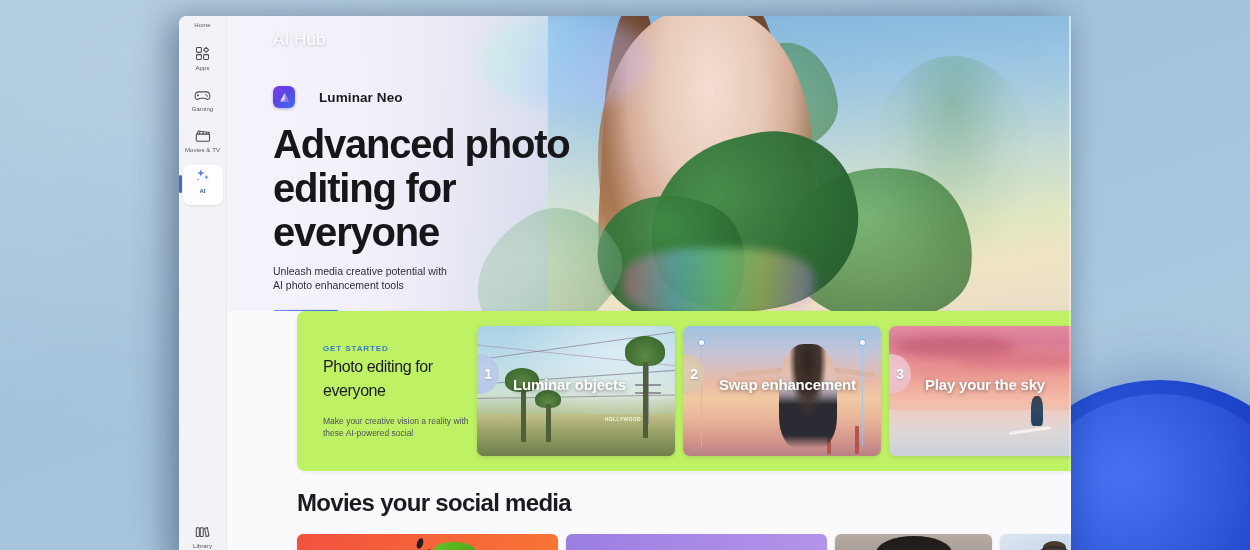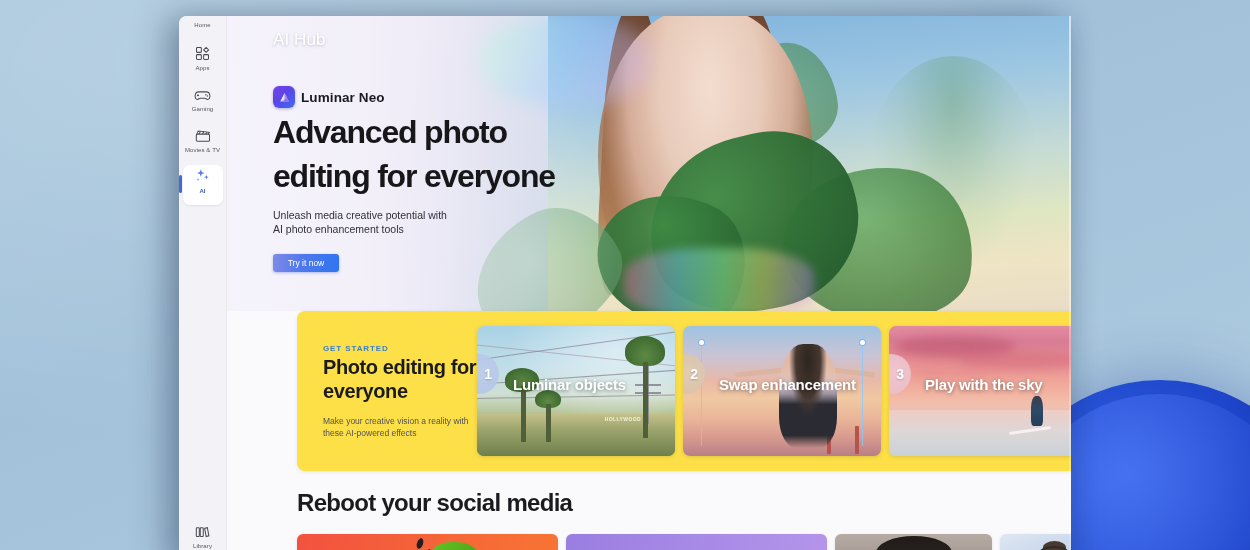--- a/index.html
+++ b/index.html
@@ -142,55 +142,55 @@
   .hero-vignette {
     position:absolute; inset:0;
     background: linear-gradient(90deg, rgba(247,245,252,.92) 0%, rgba(247,245,252,.78) 16%, rgba(247,245,252,.30) 32%, rgba(247,245,252,0) 46%);
   }
 
   .hero-content { position: absolute; left: 46px; top: 14px; z-index: 6; }
   .hub-title {
     font-size: 17px; font-weight: 400; color: #ffffff; letter-spacing: .1px;
     text-shadow: 0 1px 3px rgba(90,90,120,.35);
   }
-  .brand-row { display: flex; align-items: center; gap: 6px; margin-top: 36px; }
+  .brand-row { display: flex; align-items: center; gap: 24px; margin-top: 36px; }
   .brand-logo {
     width: 22px; height: 22px; border-radius: 6px;
     background: linear-gradient(140deg, #7b3fe4 0%, #5a45e8 45%, #3d6ef0 100%);
     display: flex; align-items: center; justify-content: center;
     box-shadow: 0 1px 3px rgba(60,40,140,.35);
   }
   .brand-name { font-size: 13.5px; font-weight: 600; color: #1b1b1f; letter-spacing: .1px; }
 
   .hero-h1 {
-    margin-top: 2px; font-size: 32px; line-height: 44px; font-weight: 700;
+    margin-top: 14px; font-size: 40px; line-height: 44px; font-weight: 700;
     color: #17171a; letter-spacing: -1.2px; max-width: 330px;
   }
   .hero-sub {
     margin-top: 10px; font-size: 10.5px; line-height: 14px; color: #2f2f36;
     max-width: 175px; font-weight: 400;
   }
   .try-btn {
     margin-top: 18px; width: 66px; height: 18px;
     background: linear-gradient(95deg, #7e8ae8 0%, #4f78ec 45%, #2f74f0 100%);
     color: #ffffff; font-size: 8.5px; border: none; border-radius: 3px;
     display: flex; align-items: center; justify-content: center; cursor: pointer;
     box-shadow: 0 1px 3px rgba(50,80,200,.35);
   }
 
   
   .gs-card {
     position: absolute; left: 70px; top: 295px; width: 792px; height: 160px;
-    background: #fde047; border-radius: 8px;
+    background: #bef264; border-radius: 8px;
     box-shadow: 0 1px 4px rgba(30,35,60,.08);
     display: flex; align-items: center; overflow: visible;
   }
   .gs-left { width: 180px; flex: 0 0 180px; padding-left: 26px; }
   .gs-eyebrow { font-size: 8px; font-weight: 700; letter-spacing: .9px; color: #3d7fc1; }
-  .gs-h2 { margin-top: 2px; font-size: 20px; line-height: 24px; font-weight: 700; color: #1b1b1f; letter-spacing: -.4px; }
+  .gs-h2 { margin-top: 2px; font-size: 16px; line-height: 24px; font-weight: 400; color: #1b1b1f; letter-spacing: -.4px; }
   .gs-p { margin-top: 12px; font-size: 8.5px; line-height: 12px; color: #51515a; max-width: 160px; }
 
   .gs-steps { flex: 1 1 auto; display: flex; gap: 8px; padding-right: 0px; position: relative; }
   .step {
     position: relative; width: 198px; height: 130px; border-radius: 7px; overflow: hidden;
     box-shadow: 0 1px 4px rgba(30,35,60,.16); cursor: pointer;
   }
   .step-label {
     position: absolute; left: 36px; top: 50px; z-index: 4;
     color: #ffffff; font-size: 15px; font-weight: 700; line-height: 17px;
@@ -396,21 +396,21 @@
 
         <button class="try-btn">Try it now</button>
 
       </div>
     </section>
 
     <section class="gs-card">
       <div class="gs-left">
         <div class="gs-eyebrow">GET STARTED</div>
         <h2 class="gs-h2">Photo editing for everyone</h2>
-        <p class="gs-p">Make your creative vision a reality with these AI-powered effects</p>
+        <p class="gs-p">Make your creative vision a reality with these AI-powered social</p>
       </div>
 
       <div class="gs-steps">
 
         <div class="step img1">
           <div class="sunhaze"></div>
           <div class="hills"></div>
           <div class="wire" style="left:-4px; top:34px; width:230px; transform:rotate(-8deg);"></div>
           <div class="wire" style="left:-4px; top:58px; width:230px; transform:rotate(-4deg);"></div>
           <div class="wire" style="left:-4px; top:72px; width:230px; transform:rotate(-1deg);"></div>
@@ -452,27 +452,27 @@
         <div class="step img3">
           <div class="cloud c1"></div>
           <div class="cloud c2"></div>
           <div class="cloud c3"></div>
           <div class="surf-water"></div>
           <div class="board"></div>
           <div class="surfer"></div>
           <div class="step-badge b3">
             <span>3</span>
           </div>
-          <div class="step-label">Play with the sky</div>
+          <div class="step-label">Play your the sky</div>
         </div>
 
       </div>
     </section>
 
-    <h2 class="social-h2">Reboot your social media</h2>
+    <h2 class="social-h2">Movies your social media</h2>
 
     <div class="social-row">
       <div class="social-card sc1">
         <div class="veg"></div>
         <div class="seed" style="left:46%; top:14%; width:6px; height:11px; transform:rotate(18deg);"></div>
         <div class="seed" style="left:50%; top:46%; width:5px; height:10px; transform:rotate(-24deg);"></div>
         <div class="seed" style="left:41%; top:52%; width:4px; height:8px; transform:rotate(40deg);"></div>
       </div>
       <div class="social-card sc2">
         <div class="desk"></div>

